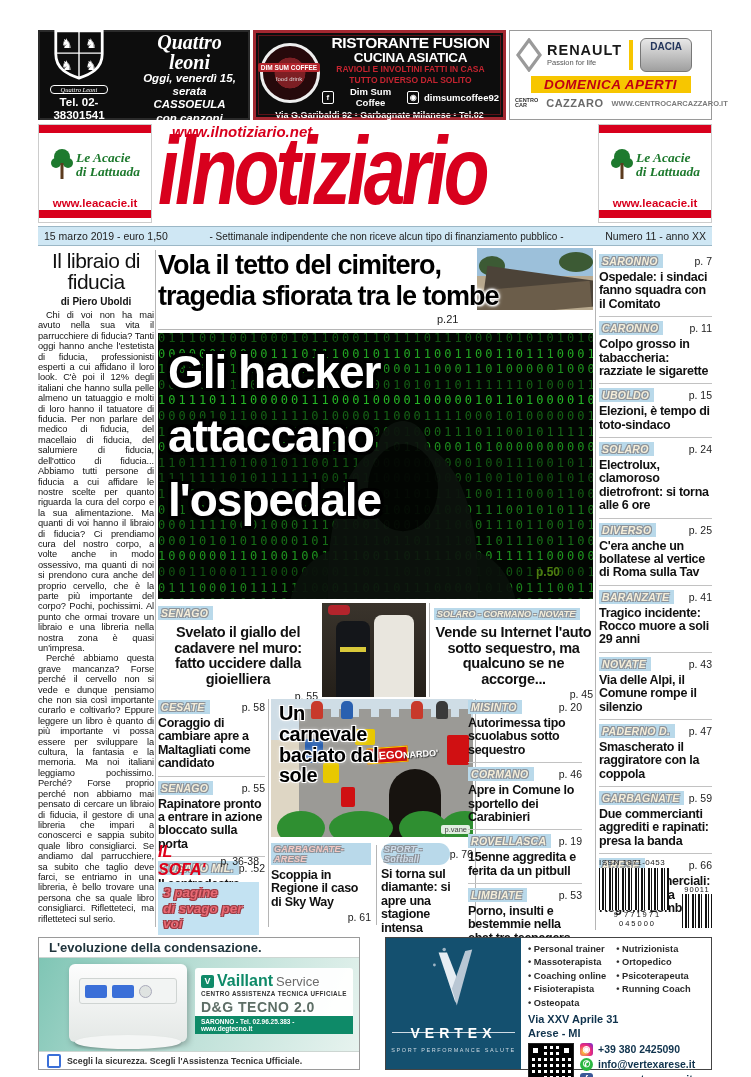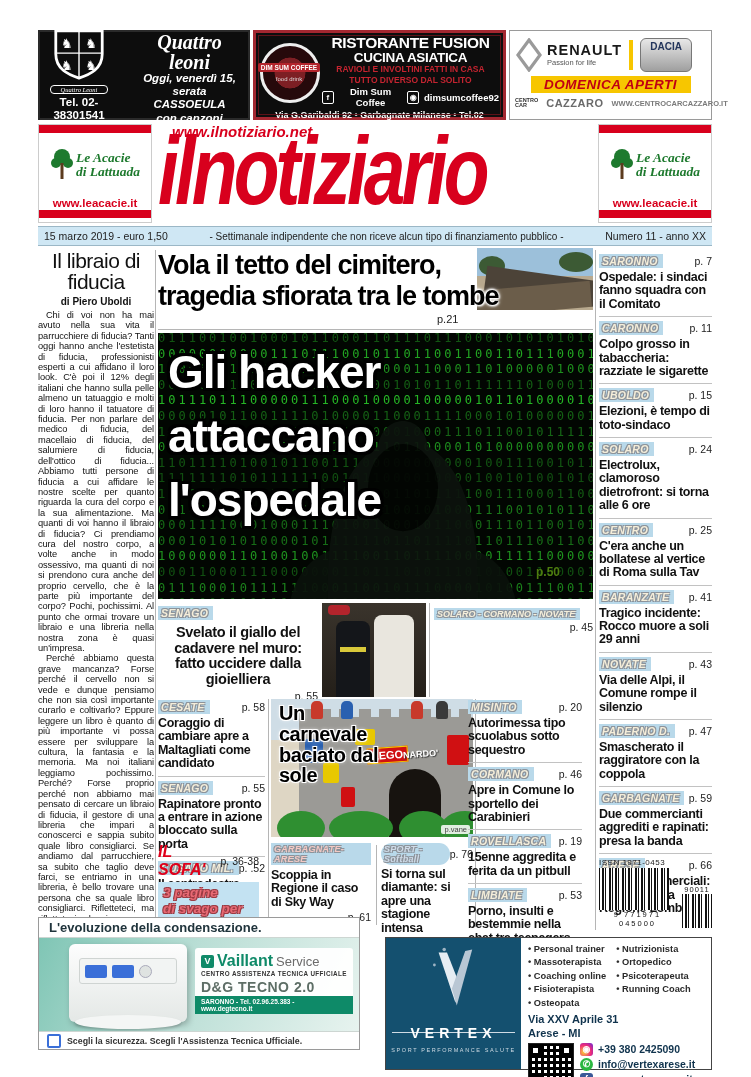--- a/index.html
+++ b/index.html
@@ -114,21 +114,21 @@
   
   .sidebar{left:599px;top:250px;width:113px;}
   .sb-item{padding:4px 0 5px 0;border-bottom:1px solid #c2c2c2;}
   .sb-item:last-child{border-bottom:none;}
   .issn{left:599px;top:858px;width:113px;}
   .issn-label{font-size:8px;color:#222;letter-spacing:0.5px;}
   .barcode{background:repeating-linear-gradient(90deg,#111 0 1px,#fff 1px 3px,#111 3px 5px,#fff 5px 6px,#111 6px 7px,#fff 7px 10px,#111 10px 12px,#fff 12px 13px);}
   .issn-digits{font-size:7.5px;letter-spacing:2px;color:#111;text-align:center;}
 
   
-  .vaillant{left:38px;top:917px;width:322px;height:133px;border:1px solid #9a9a9a;box-sizing:border-box;background:linear-gradient(115deg,#7cc4b3 0%,#b9ded5 45%,#e9f4f0 100%);overflow:hidden;}
+  .vaillant{left:38px;top:937px;width:322px;height:133px;border:1px solid #9a9a9a;box-sizing:border-box;background:linear-gradient(115deg,#7cc4b3 0%,#b9ded5 45%,#e9f4f0 100%);overflow:hidden;}
   .va-head{position:absolute;left:0;top:0;width:100%;height:20px;background:#fff;border-bottom:1px solid #cdd6d2;display:flex;align-items:center;padding-left:10px;box-sizing:border-box;font-weight:bold;font-size:13px;color:#20343c;}
   .boiler{position:absolute;left:30px;top:26px;width:118px;height:78px;background:linear-gradient(180deg,#fdfdfd,#e4e8e6);border-radius:6px;box-shadow:2px 3px 6px rgba(0,0,0,0.25);}
   .boiler-panel{position:absolute;left:10px;top:14px;width:98px;height:26px;background:#f2f4f3;border:1px solid #cfd4d2;border-radius:3px;display:flex;align-items:center;gap:5px;padding:0 5px;box-sizing:border-box;}
   .bscreen{width:22px;height:13px;background:#3a6fd8;border-radius:2px;}
   .bknob{width:11px;height:11px;border-radius:50%;background:#dfe3e1;border:1px solid #aab;}
   .boiler-tray{position:absolute;left:6px;bottom:-7px;width:106px;height:14px;background:#f4f6f5;border-radius:50%;box-shadow:0 2px 3px rgba(0,0,0,0.2);}
   .va-panel{position:absolute;right:6px;top:30px;width:158px;background:rgba(255,255,255,0.95);border-radius:3px;padding:4px 6px 0 6px;box-sizing:border-box;}
   .va-brandrow{display:flex;align-items:baseline;gap:3px;}
   .va-mark{width:13px;height:13px;background:#0e8a68;border-radius:2px;color:#fff;font-weight:bold;font-size:9px;display:inline-flex;align-items:center;justify-content:center;align-self:center;}
   .va-brand{color:#0e8a68;font-weight:bold;font-size:16px;}
@@ -345,20 +345,21 @@
   </div>
   <div class="abs senago-photo">
     <div class="fig" style="left:14px;top:18px;width:34px;height:76px;background:#14161a;"></div>
     <div class="fig" style="left:18px;top:44px;width:26px;height:5px;background:#d8c83a;border-radius:0;"></div>
     <div class="fig" style="left:52px;top:12px;width:40px;height:82px;background:#e9e6de;"></div>
     <div class="fig" style="left:6px;top:2px;width:22px;height:10px;background:#b3242c;border-radius:4px;"></div>
   </div>
   <div class="vline" style="left:429px;top:603px;height:94px;"></div>
   <div class="abs" style="left:434px;top:603px;width:159px;">
     <span class="chip" style="font-size:9px;letter-spacing:0;">SOLARO - CORMANO - NOVATE</span>
+    <div class="mid-title">Vende su Internet l'auto sotto sequestro, ma qualcuno se ne accorge...</div>
     <div class="pnum" style="text-align:right;">p. 45</div>
   </div>
 
   <div class="vline" style="left:268px;top:699px;height:228px;"></div>
   <div class="vline" style="left:475px;top:699px;height:228px;"></div>
 
   <div class="abs" style="left:158px;top:700px;width:107px;">
     <div style="border-bottom:1px solid #c2c2c2;padding-bottom:5px;">
       <div class="bhead">
           <span class="chip">CESATE</span>
@@ -485,21 +486,21 @@
     </div>
     <div class="sb-item">
       <div class="bhead">
           <span class="chip">SOLARO</span>
           <span class="pnum">p. 24</span>
         </div>
       <div class="btitle">Electrolux, clamoroso dietrofront: si torna alle 6 ore</div>
     </div>
     <div class="sb-item">
       <div class="bhead">
-          <span class="chip">CENTRO</span>
+          <span class="chip">DIVERSO</span>
           <span class="pnum">p. 25</span>
         </div>
       <div class="btitle">C'era anche un bollatese al vertice di Roma sulla Tav</div>
     </div>
     <div class="sb-item">
       <div class="bhead">
           <span class="chip">BARANZATE</span>
           <span class="pnum">p. 41</span>
         </div>
       <div class="btitle">Tragico incidente: Rocco muore a soli 29 anni</div>

